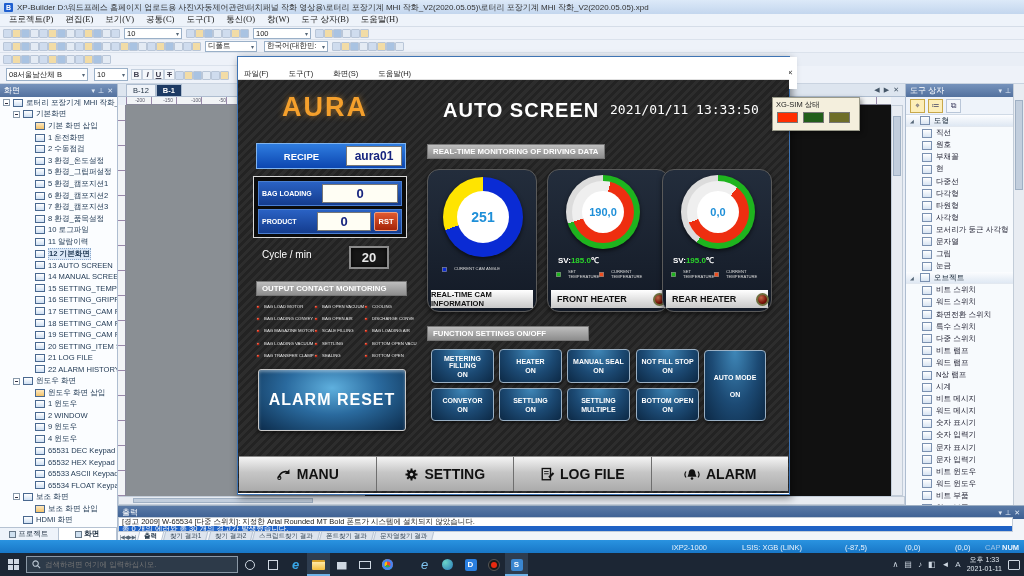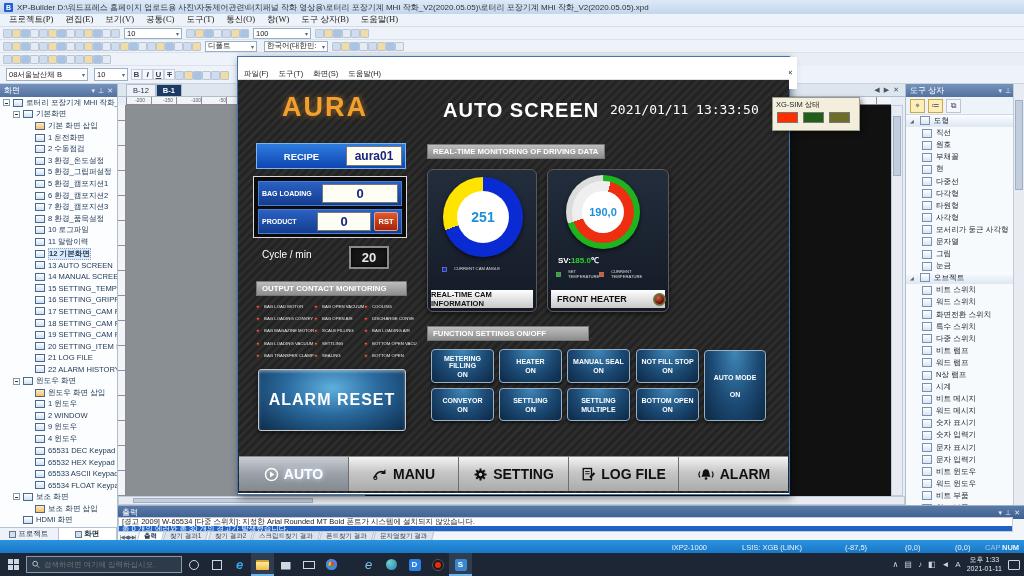--- a/index.html
+++ b/index.html
@@ -77,33 +77,33 @@
   .otab span{transform:skewX(14deg);}
   .otab.active{background:#fff;font-weight:bold;}
 
   
   .statusbar{left:0;top:540px;width:1024px;height:13px;background:linear-gradient(#2a93e0,#1877c7);color:#eaf4fd;font-size:7.5px;}
   .statusbar span{position:absolute;top:2.5px;}
   .taskbar{left:0;top:553px;width:1024px;height:23px;background:#1c2634;display:flex;align-items:center;}
   .startbtn{width:26px;height:23px;display:flex;align-items:center;justify-content:center;}
   .winlogo{width:11px;height:11px;display:grid;grid-template-columns:5px 5px;grid-gap:1px;}
   .winlogo i{background:#cfd8e2;}
-  .searchbox{width:156px;height:17px;background:#2d3a49;border:1px solid #8b98a6;display:flex;align-items:center;gap:4px;padding:0 5px;}
+  .searchbox{width:212px;height:17px;background:#2d3a49;border:1px solid #8b98a6;display:flex;align-items:center;gap:4px;padding:0 5px;}
   .searchbox input{background:transparent;border:none;outline:none;color:#bcc8d4;font-size:7.5px;width:150px;font-family:"Liberation Sans",sans-serif;}
   .tapp{width:23px;height:23px;display:flex;align-items:center;justify-content:center;position:relative;}
   .tapp.active{background:#2e3d50;box-shadow:inset 0 -2px 0 #6fb3e8;}
   .tray{margin-left:auto;display:flex;align-items:center;gap:6px;padding-right:4px;color:#cfd8e2;font-size:8px;}
   .clock{text-align:center;font-size:7px;line-height:1.25;color:#e2e9f0;}
   .bubble{width:12px;height:10px;border:1px solid #cfd8e2;border-radius:1px;}
 
   
   .simwin{left:237px;top:56px;width:553px;height:439px;background:#fff;border:1px solid #3f74b4;box-shadow:2px 3px 8px rgba(0,0,0,.45);}
   .simtitle{left:0;top:0;width:559px;height:12px;background:#fff;display:flex;align-items:center;gap:4px;padding:16px 4px;font-size:7.5px;color:#222;}
   .simctrl{margin-left:auto;display:flex;gap:8px;font-size:7px;color:#444;}
-  .simmenu{left:0;top:12px;width:551px;height:11px;background:#fff;border-bottom:1px solid #e0e0e0;display:flex;gap:10px;align-items:center;padding:0 6px;font-size:7.5px;color:#222;}
+  .simmenu{left:0;top:12px;width:551px;height:11px;background:#fff;border-bottom:1px solid #e0e0e0;display:flex;gap:20px;align-items:center;padding:0 6px;font-size:7.5px;color:#222;}
 
   
   .hmi{left:0;top:23px;width:551px;height:413px;background:repeating-linear-gradient(135deg,#2d2d2d 0 3px,#232323 3px 6px);overflow:hidden;}
   .aura{font-size:27px;font-weight:bold;color:#f5a02c;letter-spacing:2px;text-shadow:0 0 6px rgba(245,160,44,.55);}
   .hmititle{font-size:20px;font-weight:bold;color:#fff;letter-spacing:1px;}
   .hmidate{font-size:13px;color:#fff;font-family:"DejaVu Sans Mono",monospace;}
   .recipe{background:linear-gradient(#2f7de0,#0c46b0);border:1px solid #7fb4f0;display:flex;align-items:center;}
   .recipe .lab{flex:1;text-align:center;color:#fff;font-weight:bold;font-size:9.5px;}
   .field{background:#fffef4;border:1px solid #777;color:#16247e;font-weight:bold;text-align:center;}
   .cntbox{background:#0b0b0b;border:1px solid #d8d8d8;}
@@ -111,21 +111,21 @@
   .cntrow .lab{color:#fff;font-size:7px;font-weight:bold;flex:1;}
   .rst{width:24px;height:19px;background:linear-gradient(#e05a30,#a52408);border:1px solid #f0a080;border-radius:2px;color:#fff;font-size:7.5px;font-weight:bold;display:flex;align-items:center;justify-content:center;}
   .cyclelab{color:#fff;font-weight:normal;font-size:10px;}
   .cycleval{background:#161616;border:2px solid #8a8a8a;box-shadow:inset 0 0 4px #000;color:#e8e8e8;font-weight:bold;font-size:13px;display:flex;align-items:center;justify-content:center;}
   .graybar{background:linear-gradient(#bdbdbd,#8d8d8d);color:#fff;font-weight:bold;font-size:7.8px;display:flex;align-items:center;padding:0 5px;border:1px solid #777;}
   .indgrid{display:grid;grid-template-columns:58px 50px 44px;grid-auto-rows:12.2px;}
   .ind{display:flex;align-items:center;gap:2px;overflow:visible;}
   .dot{width:6px;height:6px;border-radius:50%;flex:0 0 6px;background:radial-gradient(circle at 35% 30%,#ff7a5a,#b81606 55%,#6a0a02);border:1px solid #3a3a3a;}
   .ind span{font-size:6px;color:#e8e8e8;transform:scale(.72);transform-origin:0 50%;white-space:nowrap;}
   .alarmreset{background:radial-gradient(ellipse at 50% 30%,#5fb0de 0%,#2a6a9e 45%,#0c2c4c 100%);border:1px solid #c8c8c8;border-radius:3px;color:#fff;font-weight:bold;font-size:16px;letter-spacing:1px;display:flex;align-items:center;justify-content:center;box-shadow:inset 0 2px 3px rgba(255,255,255,.35),0 2px 5px rgba(0,0,0,.6);}
-  .gpanel{background:linear-gradient(#232d3c,#131a26);border:1px solid #5a5a5a;border-radius:6px;box-shadow:0 2px 5px rgba(0,0,0,.55);}
+  .gpanel{background:linear-gradient(#232d3c,#131a26);border:1px solid #5a5a5a;border-radius:12px;box-shadow:0 2px 5px rgba(0,0,0,.55);}
   .donut{border-radius:50%;position:absolute;box-shadow:0 2px 4px rgba(0,0,0,.6);}
   .hole{position:absolute;border-radius:50%;background:#fff;display:flex;align-items:center;justify-content:center;font-weight:bold;color:#1e8fd8;}
   .ringin{position:absolute;border-radius:50%;}
   .svline{position:absolute;font-size:8px;font-weight:bold;color:#fff;white-space:nowrap;}
   .svline b{color:#2ad42a;}
   .leg{position:absolute;display:flex;gap:5px;align-items:center;}
   .leg .sq{width:7px;height:7px;border:1px solid #888;flex:0 0 7px;}
   .leg span{font-size:6px;color:#ddd;transform:scale(.7);transform-origin:0 50%;white-space:nowrap;line-height:1.1;}
   .glabel{position:absolute;left:3px;right:3px;bottom:3px;height:18px;background:linear-gradient(#fff,#c8c8c8);display:flex;align-items:center;justify-content:center;font-size:9px;font-weight:bold;color:#111;}
   .lamp{position:absolute;right:2px;width:13px;height:13px;border-radius:50%;background:radial-gradient(circle at 35% 30%,#c06a4a,#7a1408 60%,#3a0602);border:2px solid #6e6e3e;}
@@ -954,20 +954,38 @@
           <span style="width:26px;white-space:normal;">SET TEMPERATURE</span>
           <span class="sq" style="background:#ee4e20;"></span>
           <span style="width:30px;white-space:normal;">CURRENT TEMPERATURE</span>
         </div>
         <div class="glabel" style="justify-content:flex-start;padding-left:6px;">
             <span>FRONT HEATER</span>
           </div>
         <div class="lamp" style="bottom:5px;"></div>
       </div>
 
+      <div class="abs gpanel heater" style="left:424px;top:89px;width:110px;height:143px;">
+        <div class="donut ring-outer" style="left: 18px; top: 5px; width: 74px; height: 74px; background: conic-gradient(rgb(220, 220, 220) 0deg, rgb(220, 220, 220) 0deg, rgb(30, 180, 30) 0deg, rgb(30, 180, 30) 215deg, rgb(220, 220, 220) 215deg, rgb(220, 220, 220) 360deg);"></div>
+        <div class="ringin ring-inner" style="left: 24px; top: 11px; width: 62px; height: 62px; background: conic-gradient(rgb(239, 239, 239) 0deg, rgb(239, 239, 239) 38deg, rgb(238, 46, 16) 38deg, rgb(238, 46, 16) 250deg, rgb(239, 239, 239) 250deg, rgb(239, 239, 239) 360deg);"></div>
+        <div class="hole" style="left:34px;top:21px;width:42px;height:42px;font-size:11px;">0,0</div>
+        <div class="svline" style="left:10px;top:84px;">
+          <span>SV:</span><b>195.0</b><span>℃</span>
+        </div>
+        <div class="leg" style="left:8px;top:98px;">
+          <span class="sq" style="background:#1eb41e;"></span>
+          <span style="width:26px;white-space:normal;">SET TEMPERATURE</span>
+          <span class="sq" style="background:#ee4e20;"></span>
+          <span style="width:30px;white-space:normal;">CURRENT TEMPERATURE</span>
+        </div>
+        <div class="glabel" style="justify-content:flex-start;padding-left:6px;">
+            <span>REAR HEATER</span>
+          </div>
+        <div class="lamp" style="bottom:5px;"></div>
+      </div>
 
       <div class="abs graybar" style="left:189px;top:246px;width:162px;height:15px;">FUNCTION SETTINGS ON/OFF</div>
       <div class="fbtn" style="left:193px;top:269px;width:63px;height:34px;">
           <span>METERING FILLING</span>
           <span>ON</span>
         </div>
       <div class="fbtn" style="left:261px;top:269px;width:63px;height:34px;">
           <span>HEATER</span>
           <span>ON</span>
         </div>
@@ -994,27 +1012,20 @@
       <div class="fbtn" style="left:398px;top:308px;width:63px;height:33px;">
           <span>BOTTOM OPEN</span>
           <span>ON</span>
         </div>
       <div class="fbtn" style="left:466px;top:270px;width:62px;height:71px;gap:10px;">
           <span>AUTO MODE</span>
           <span>ON</span>
         </div>
 
       <div class="navbar">
-        <div class="navbtn active">
-          <svg width="15" height="15" viewBox="0 0 20 20">
-              <circle cx="10" cy="10" r="8" fill="none" stroke="#fff" stroke-width="2"></circle>
-              <path d="M8 6l6 4-6 4z" fill="#fff"></path>
-            </svg>
-          <span>AUTO</span>
-        </div>
         <div class="navbtn">
           <svg width="16" height="14" viewBox="0 0 20 18">
               <path d="M3 14 C5 6,13 4,16 8" stroke="#111" stroke-width="2.2" fill="none"></path>
               <path d="M17 3v6h-6z" fill="#111"></path>
               <circle cx="4" cy="14" r="2" fill="none" stroke="#111" stroke-width="1.4"></circle>
             </svg>
           <span>MANU</span>
         </div>
         <div class="navbtn">
           <svg width="15" height="15" viewBox="0 0 20 20">

